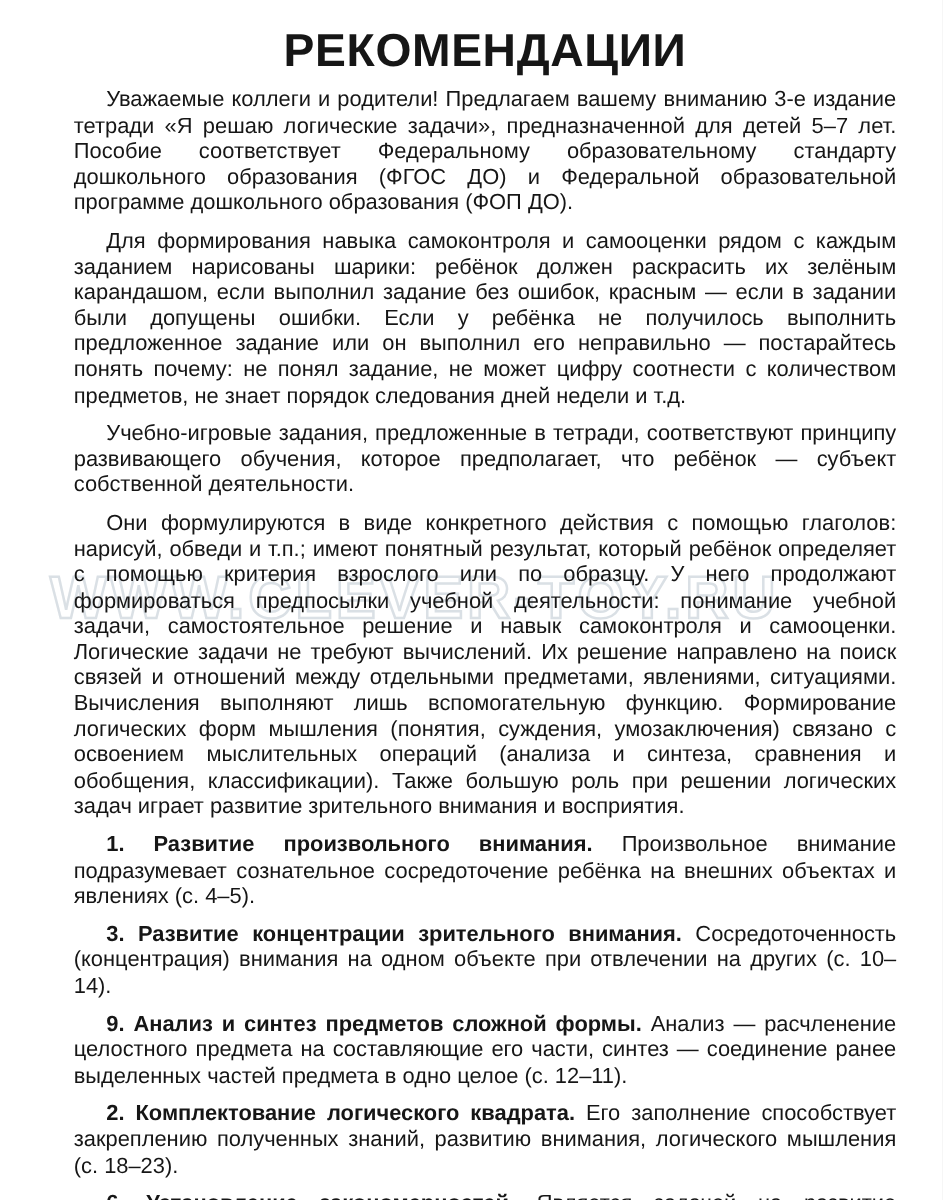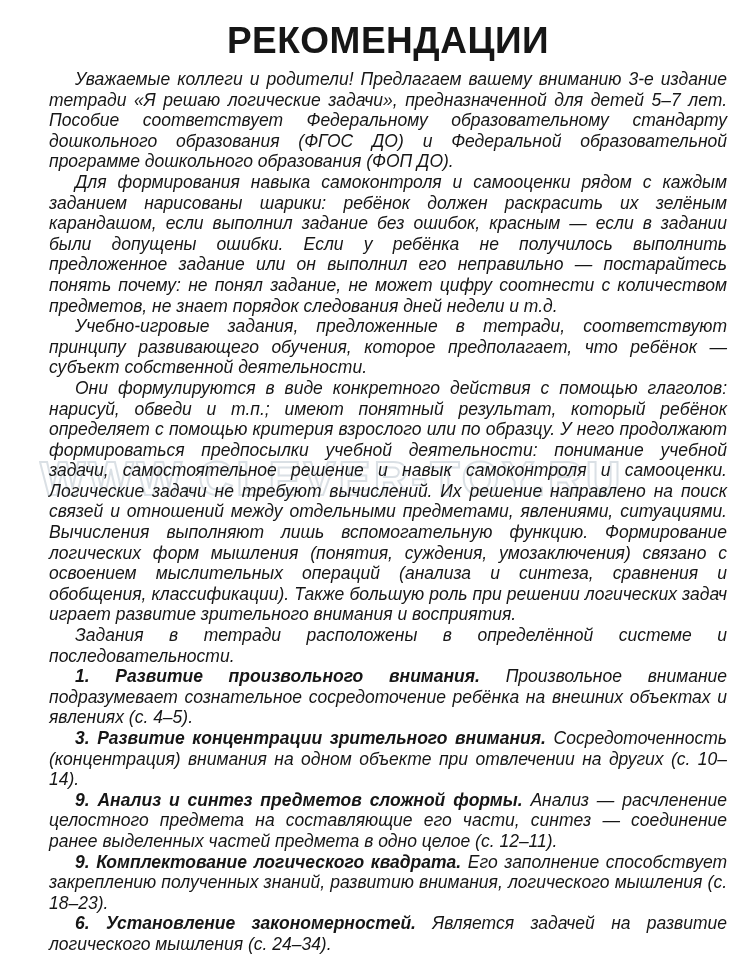--- a/index.html
+++ b/index.html
@@ -42,23 +42,22 @@
   }
   h1.page-title{
     margin:6px 0 11px 0;
     font-size:37px;
     line-height:34px;
     text-align:center;
     font-weight:bold;
     letter-spacing:.5px;
   }
   .content p{
-    margin:0;
+    margin:10px;
     text-indent:26px;
-    font-style:italic;
   }
   .content p b{font-weight:bold;}
 </style>
 </head>
 <body>
 
 <div class="page">
 
   <div class="watermark">WWW.CLEVER-TOY.RU</div>
 
@@ -67,27 +66,26 @@
     <h1 class="page-title">РЕКОМЕНДАЦИИ</h1>
 
     <p>Уважаемые коллеги и родители! Предлагаем вашему вниманию 3-е издание тетради «Я решаю логические задачи», предназначенной для детей 5–7 лет. Пособие соответствует Федеральному образовательному стандарту дошкольного образования (ФГОС ДО) и Федеральной образовательной программе дошкольного образования (ФОП ДО).</p>
 
     <p>Для формирования навыка самоконтроля и самооценки рядом с каждым заданием нарисованы шарики: ребёнок должен раскрасить их зелёным карандашом, если выполнил задание без ошибок, красным — если в задании были допущены ошибки. Если у ребёнка не получилось выполнить предложенное задание или он выполнил его неправильно — постарайтесь понять почему: не понял задание, не может цифру соотнести с количеством предметов, не знает порядок следования дней недели и т.д.</p>
 
     <p>Учебно-игровые задания, предложенные в тетради, соответствуют принципу развивающего обучения, которое предполагает, что ребёнок — субъект собственной деятельности.</p>
 
     <p>Они формулируются в виде конкретного действия с помощью глаголов: нарисуй, обведи и т.п.; имеют понятный результат, который ребёнок определяет с помощью критерия взрослого или по образцу. У него продолжают формироваться предпосылки учебной деятельности: понимание учебной задачи, самостоятельное решение и навык самоконтроля и самооценки. Логические задачи не требуют вычислений. Их решение направлено на поиск связей и отношений между отдельными предметами, явлениями, ситуациями. Вычисления выполняют лишь вспомогательную функцию. Формирование логических форм мышления (понятия, суждения, умозаключения) связано с освоением мыслительных операций (анализа и синтеза, сравнения и обобщения, классификации). Также большую роль при решении логических задач играет развитие зрительного внимания и восприятия.</p>
 
-    <p>Задания в тетради расположены в определённой системе и последовательности.</p>
 
     <p><b>1. Развитие произвольного внимания.</b> <span>Произвольное внимание подразумевает сознательное сосредоточение ребёнка на внешних объектах и явлениях (с. 4–5).</span></p>
 
 
     <p><b>3. Развитие концентрации зрительного внимания.</b> <span>Сосредоточенность (концентрация) внимания на одном объекте при отвлечении на других (с. 10–14).</span></p>
 
     <p><b>9. Анализ и синтез предметов сложной формы.</b> <span>Анализ — расчленение целостного предмета на составляющие его части, синтез — соединение ранее выделенных частей предмета в одно целое (с. 12–11).</span></p>
 
-    <p><b>9. Комплектование логического квадрата.</b> <span>Его заполнение способствует закреплению полученных знаний, развитию внимания, логического мышления (с. 18–23).</span></p>
+    <p><b>2. Комплектование логического квадрата.</b> <span>Его заполнение способствует закреплению полученных знаний, развитию внимания, логического мышления (с. 18–23).</span></p>
 
     <p><b>6. Установление закономерностей.</b> <span>Является задачей на развитие логического мышления (с. 24–34).</span></p>
 
   </div>
 </div>
 
 </body></html>

